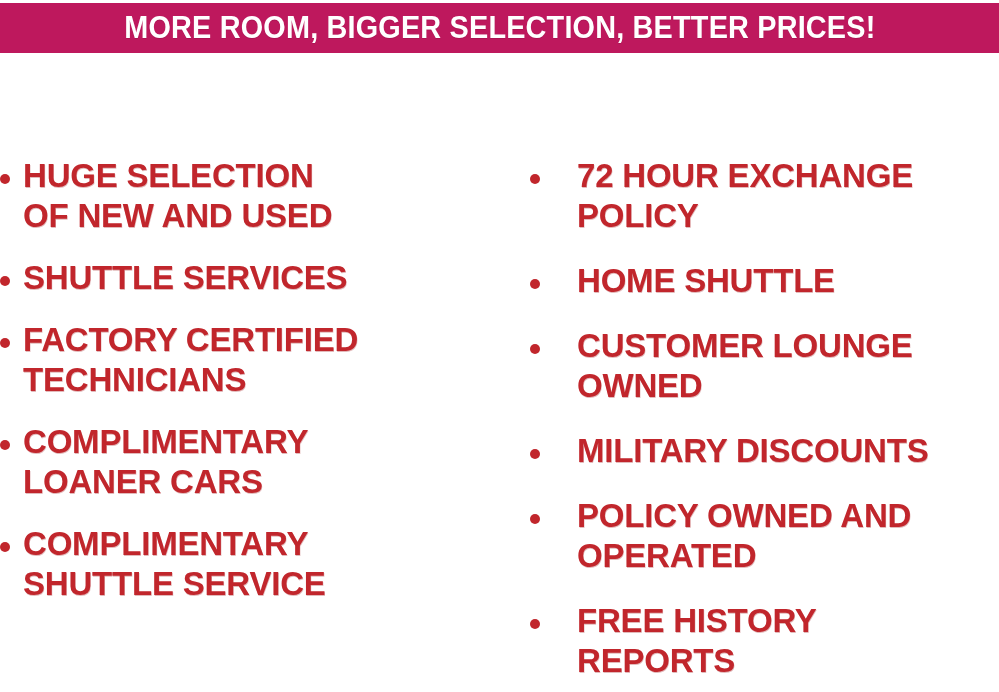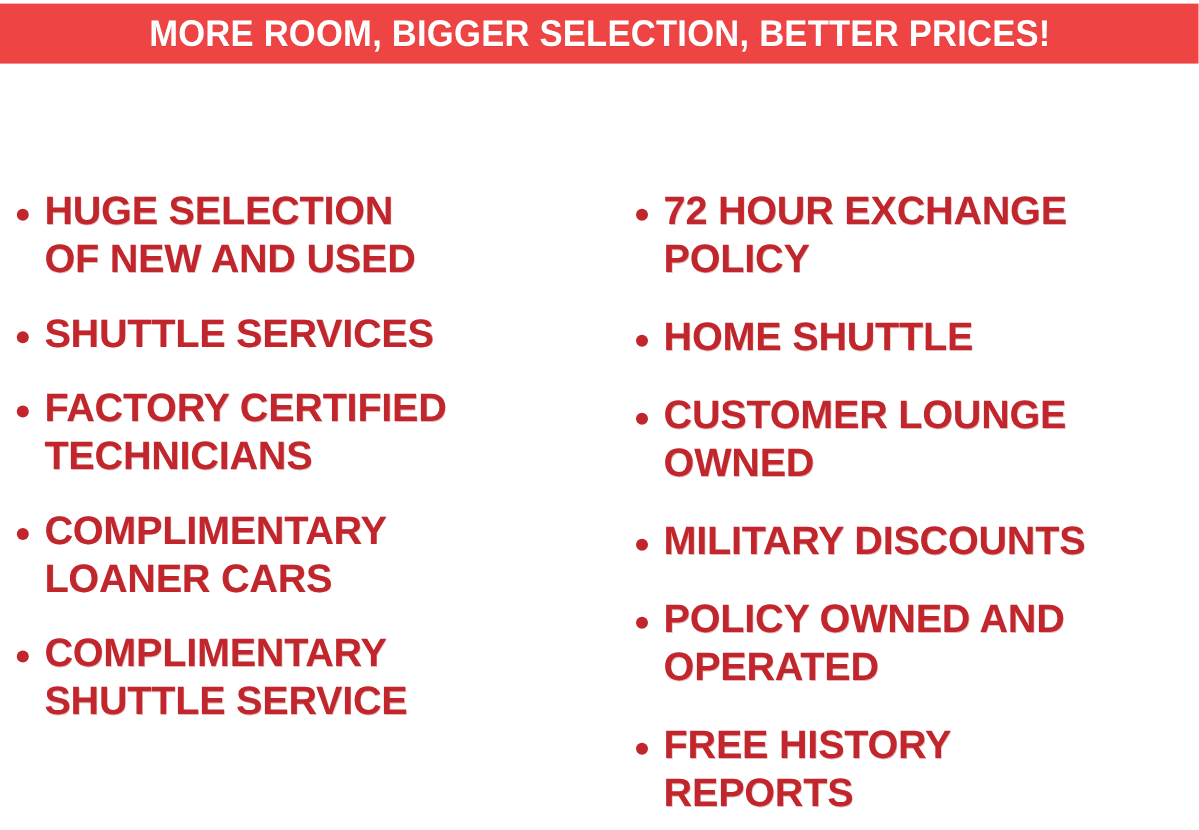--- a/index.html
+++ b/index.html
@@ -17,21 +17,21 @@
     font-family: "Liberation Sans", "DejaVu Sans", sans-serif;
   }
 
   
   .banner {
     position: absolute;
     left: 0;
     top: 3px;
     width: 999px;
     height: 50px;
-    background: #ef4444;
+    background: #be185d;
     display: flex;
     align-items: center;
     justify-content: center;
   }
   .banner-text {
     color: #ffffff;
     font-family: "Liberation Sans Narrow", "Liberation Sans", sans-serif;
     font-weight: 700;
     font-size: 31px;
     letter-spacing: 0.2px;
@@ -73,34 +73,33 @@
     width: 999px;
     height: 536px;
     display: flex;
     align-items: flex-start;
   }
   .col {
     box-sizing: border-box;
   }
   .col-left {
     width: 508px;
-    padding-left: 14px;
   }
   .col-right {
     width: 491px;
     padding-left: 22px;
   }
 
   .bullet-item {
     display: flex;
     align-items: flex-start;
     margin-bottom: 20px;
   }
   .col-left .bullet-item { margin-bottom: 22px; }
-  .col-right .bullet-item { margin-bottom: 25px; }
+  .col-right .bullet-item { margin-bottom: 25px; gap: 24px; }
 
   .dot {
     flex: 0 0 auto;
     width: 10px;
     height: 10px;
     border-radius: 50%;
     background: #c1262c;
     margin-top: 18px;
     margin-right: 13px;
   }

